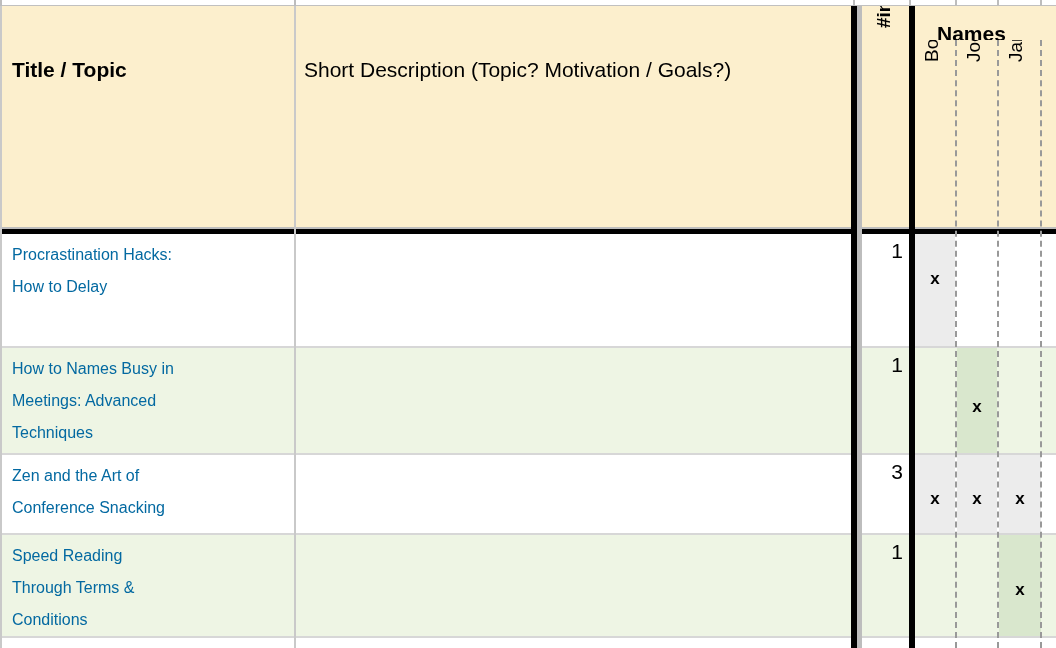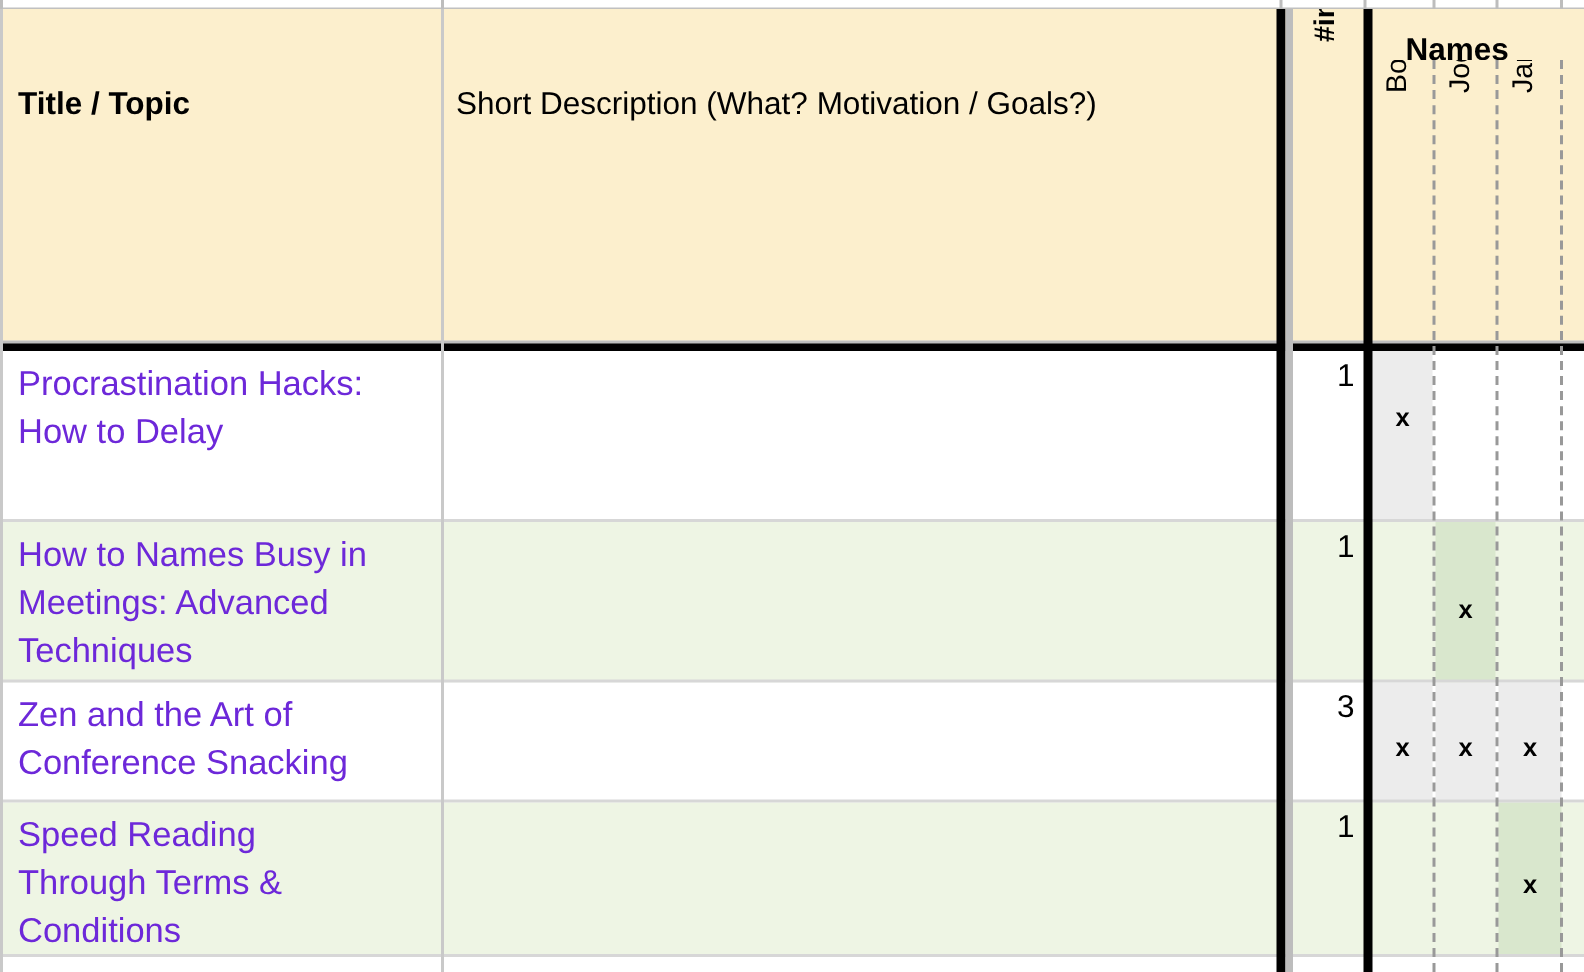--- a/index.html
+++ b/index.html
@@ -70,23 +70,23 @@
     font-size: 19px;
     color: #000000;
   }
   .rot-bold { font-weight: bold; }
 
   
   .row-white { background: #ffffff; }
   .row-green { background: #eef5e4; }
 
   .title-txt {
-    font-size: 23px;
+    font-size: 16px;
     line-height: 32px;
-    color: #6d28d9;
+    color: #0369a1;
     padding-left: 10px;
     padding-top: 3px;
   }
 
   .count {
     font-size: 21px;
     color: #000000;
     text-align: right;
     padding-right: 6px;
     padding-top: 3px;
@@ -128,21 +128,21 @@
     <div class="tick" style="left:1040px;"></div>
   </div>
 
   <div class="cell hdr" style="left:0px; top:6px; width:1056px; height:221px;"></div>
 
   <div class="cell hdr hdr-title" style="left:2px; top:6px; width:292px; height:221px;text-decoration:underline;">
     <div style="position:absolute; left:10px; top:52px;">Title / Topic</div>
   </div>
 
   <div class="cell hdr hdr-desc" style="left:296px; top:6px; width:555px; height:221px;">
-    <div style="position:absolute; left:8px; top:52px;">Short Description (What? Motivation / Goals?)</div>
+    <div style="position:absolute; left:8px; top:52px;">Short Description (Topic? Motivation / Goals?)</div>
   </div>
 
   <div class="cell hdr" style="left:862px; top:6px; width:47px; height:221px;">
     <div class="rot rot-bold" style="left:33px; top:0px; width:215px;">#interested</div>
   </div>
 
   <div class="cell hdr" style="left:915px; top:6px; width:141px; height:221px;">
     <div class="hdr-names" style="position:absolute; left:10px; top:8px;">Names</div>
   </div>
 

